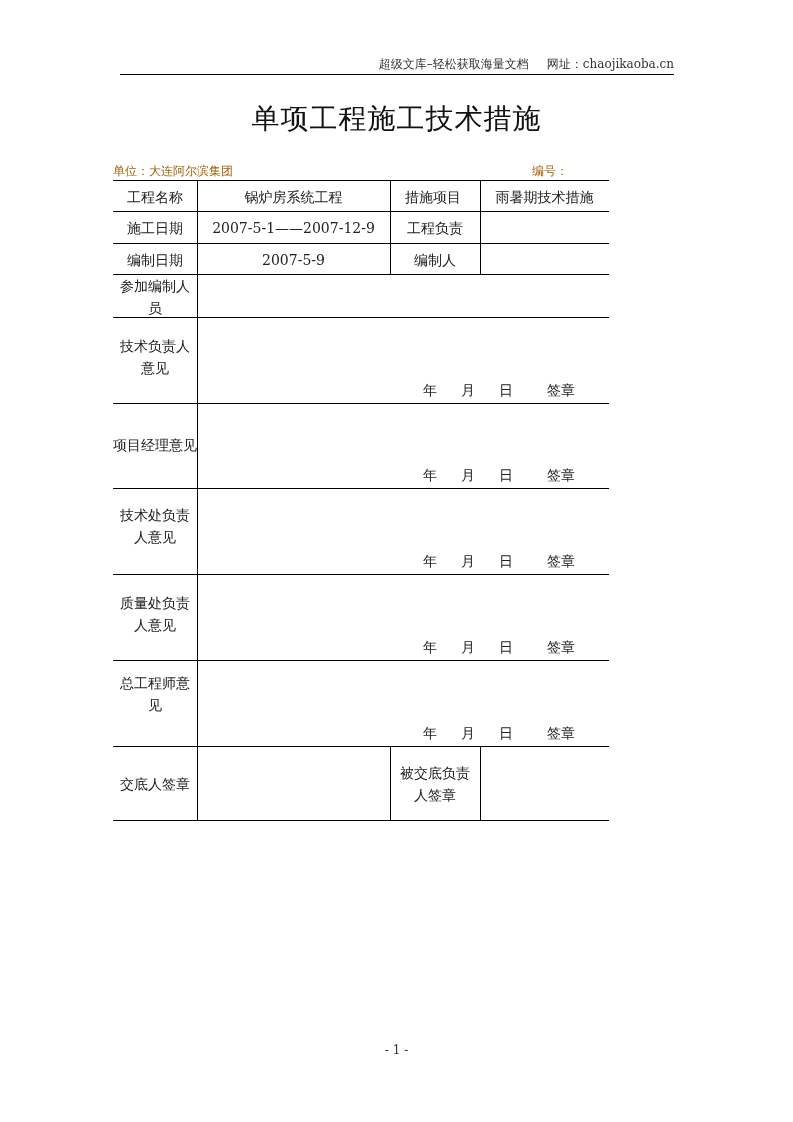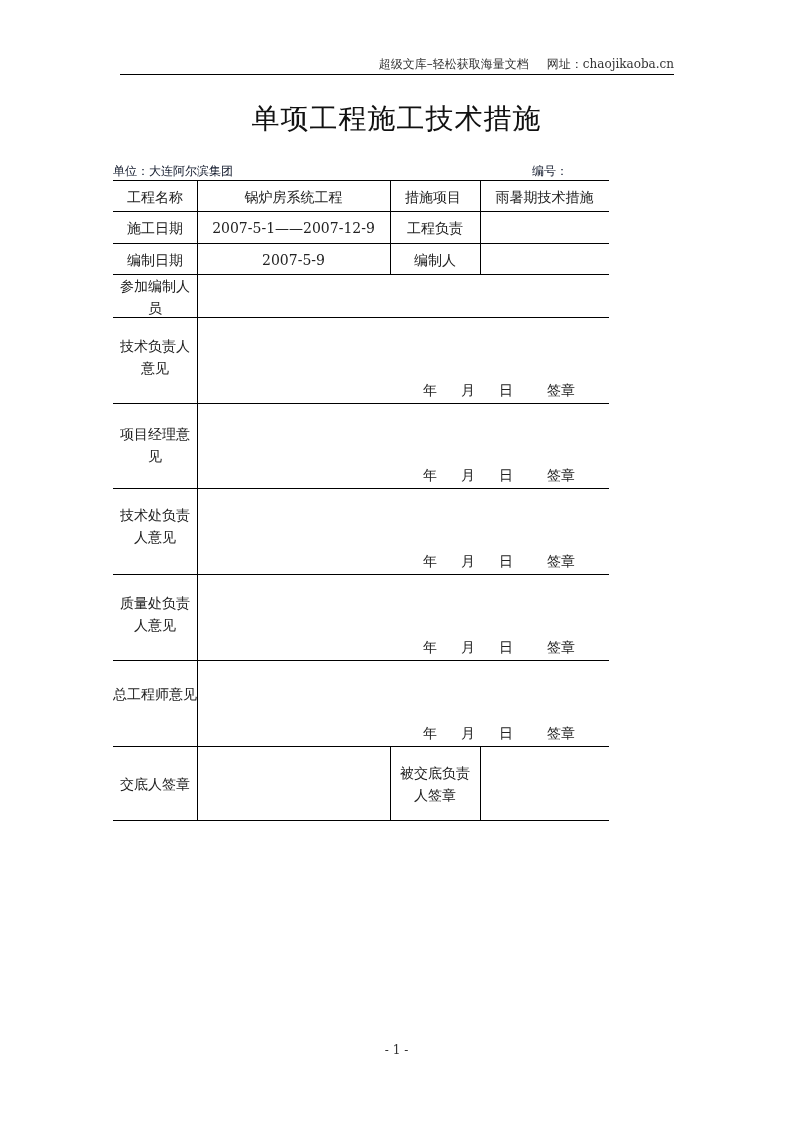--- a/index.html
+++ b/index.html
@@ -4,21 +4,21 @@
 <style>
   html, body { margin:0; padding:0; background:#fff; }
   body { width:793px; height:1122px; position:relative; overflow:hidden;
          font-family:"DejaVu Serif","Liberation Serif",serif; color:#222; }
   .hdr { position:absolute; left:120px; top:56px; width:554px; text-align:right;
          font-size:12px; color:#333; }
   .hdr span.gap { display:inline-block; width:18px; }
   .hdr-line { position:absolute; left:120px; top:74px; width:554px; height:1px; background:#000; }
   .title { position:absolute; left:0; top:100px; width:793px; text-align:center;
            font-size:28px; letter-spacing:1px; color:#111; }
-  .meta { position:absolute; top:163px; font-size:12px; color:#0f172a; }
+  .meta { position:absolute; top:163px; font-size:12px; color:#a16207; }
   .tbl { position:absolute; left:113px; top:180px; width:496px; }
   .row { position:absolute; left:0; width:496px; border-top:1px solid #000; }
   .cell { position:absolute; top:0; bottom:0; display:flex; align-items:center; justify-content:center;
           text-align:center; font-size:14px; line-height:22px; box-sizing:border-box; }
   .vl { position:absolute; top:0; bottom:0; width:1px; background:#000; }
   .bottom-line { position:absolute; left:0; width:496px; height:1px; background:#000; }
   .sig { position:absolute; right:34px; bottom:4px; font-size:14px; word-spacing:0; }
   .sig span { display:inline-block; margin-left:24px; }
   .pg { position:absolute; top:1043px; left:0; width:793px; text-align:center; font-size:12px; color:#333; }
 </style>
@@ -79,21 +79,21 @@
       <span>技术负责人</span>
       <span>意见</span>
     </div>
     <div class="vl" style="left:84px"></div>
     <div class="sig">
       <span>年</span><span>月</span><span>日</span><span style="margin-left:34px">签章</span>
     </div>
   </div>
 
   <div class="row" style="top:223px;height:85px">
-    <div class="cell" style="left:0;width:84px;flex-direction:column;padding-bottom:4px">
+    <div class="cell" style="left:0;width:84px;padding-bottom:4px">
       <span>项目经理意</span>
       <span>见</span>
     </div>
     <div class="vl" style="left:84px"></div>
     <div class="sig">
       <span>年</span><span>月</span><span>日</span><span style="margin-left:34px">签章</span>
     </div>
   </div>
 
   <div class="row" style="top:308px;height:86px">
@@ -112,21 +112,21 @@
       <span>质量处负责</span>
       <span>人意见</span>
     </div>
     <div class="vl" style="left:84px"></div>
     <div class="sig">
       <span>年</span><span>月</span><span>日</span><span style="margin-left:34px">签章</span>
     </div>
   </div>
 
   <div class="row" style="top:480px;height:86px">
-    <div class="cell" style="left:0;width:84px;flex-direction:row;padding-bottom:20px">
+    <div class="cell" style="left:0;width:84px;flex-direction:column;padding-bottom:20px">
       <span>总工程师意</span>
       <span>见</span>
     </div>
     <div class="vl" style="left:84px"></div>
     <div class="sig">
       <span>年</span><span>月</span><span>日</span><span style="margin-left:34px">签章</span>
     </div>
   </div>
 
   <div class="row" style="top:566px;height:74px">

